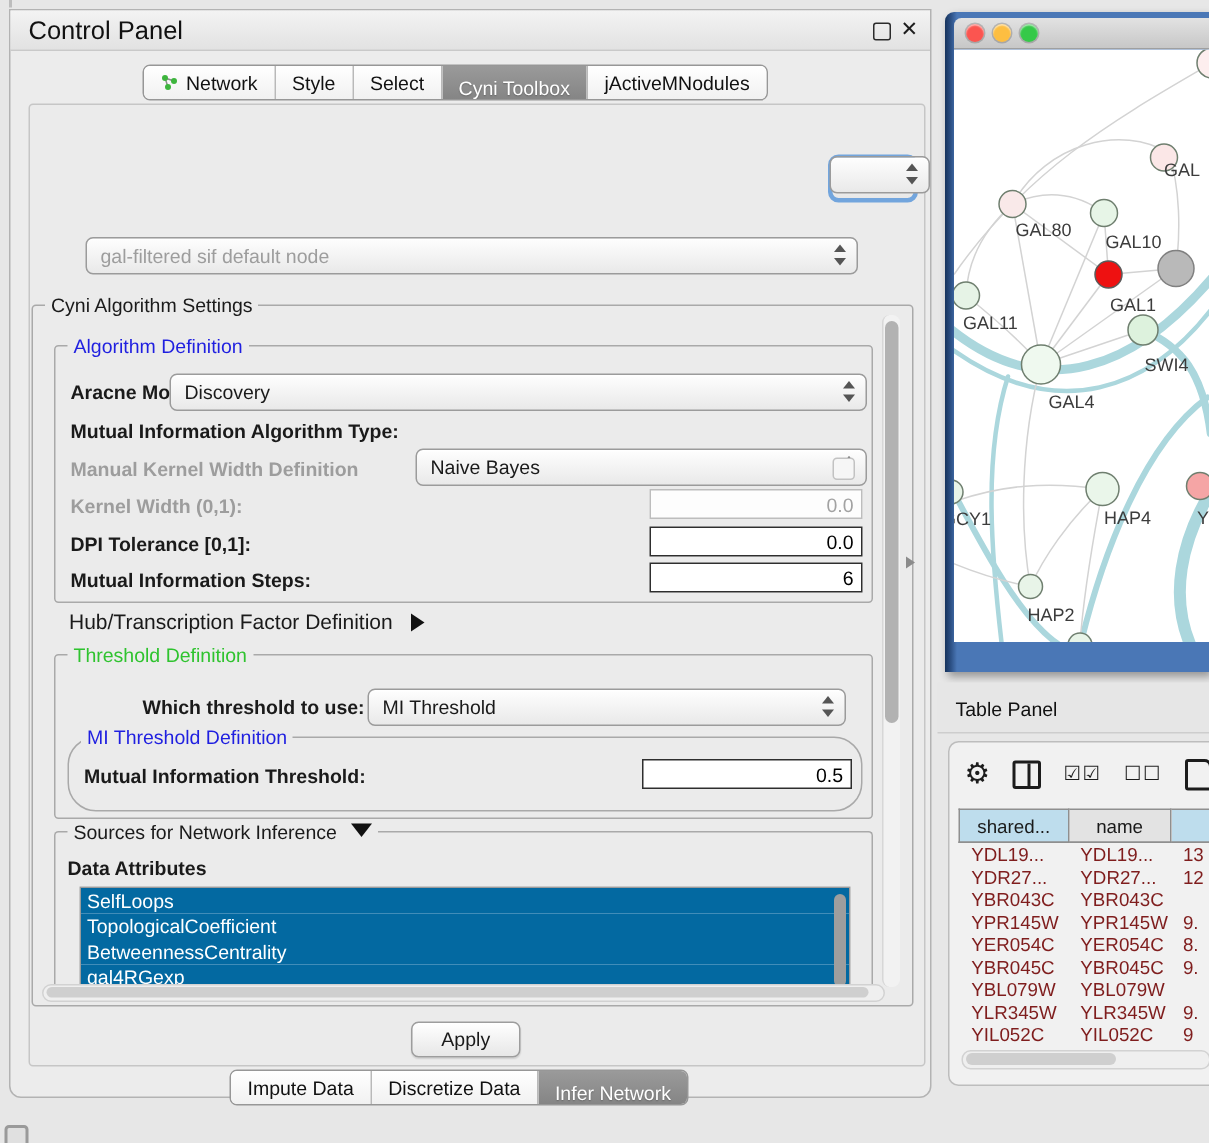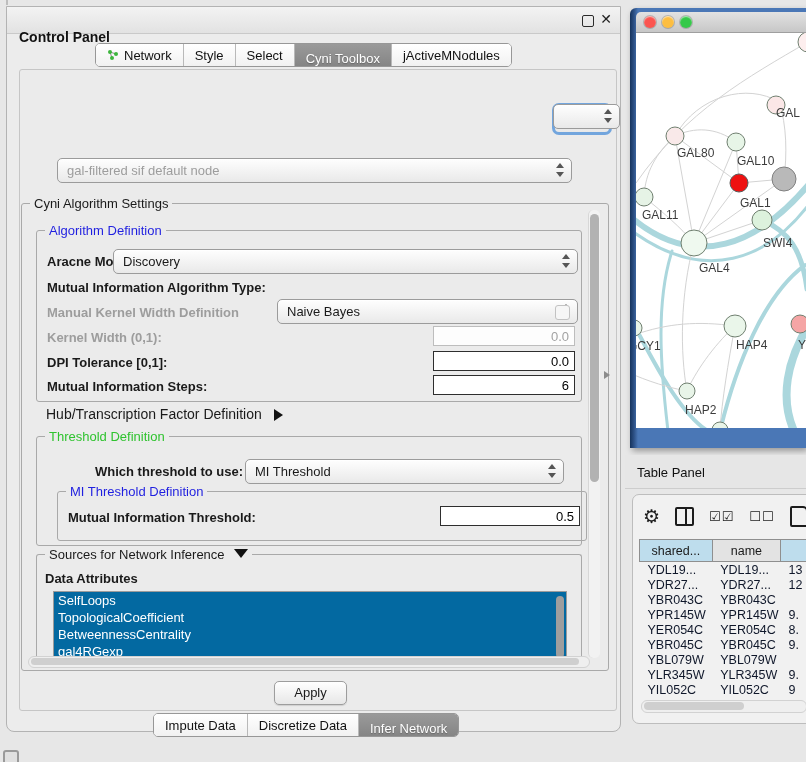--- a/index.html
+++ b/index.html
@@ -10,21 +10,21 @@
     font-size:13px;color:#1a1a1a;
     -webkit-font-smoothing:antialiased;
   }
   .abs{position:absolute;}
 
   
   .control-panel{left:6px;top:6px;width:613px;height:724px;
     background:#ececec;border:1px solid #b3b3b3;border-radius:0 0 8px 8px;}
   .cp-titlebar{left:0;top:0;width:100%;height:26px;background:linear-gradient(#f3f3f3,#e2e2e2);
     border-bottom:1px solid #c9c9c9;}
-  .cp-title{left:12px;top:22px;font-size:14px;color:#111;font-weight:bold;}
+  .cp-title{left:12px;top:4px;font-size:17px;color:#111;}
   .float-icon{right:26px;top:8px;width:10px;height:10px;border:1.6px solid #2b2b2b;border-radius:2px;}
   .close-icon{right:8px;top:4px;font-size:14px;font-weight:bold;color:#1d1d1d;}
 
   
   .seg-bar{display:flex;height:22px;border:1px solid #979797;border-radius:5px;overflow:hidden;background:#fff;}
   .seg{display:flex;align-items:center;gap:5px;padding:0 11px;background:linear-gradient(#ffffff,#f1f1f1);
     border-left:1px solid #b9b9b9;color:#111;white-space:nowrap;cursor:default;}
   .seg:first-child{border-left:none;}
   .seg.active{background:linear-gradient(#9a9a9a,#858585);color:#fff;text-shadow:0 1px 1px rgba(0,0,0,.25);align-items:flex-end;}
   .top-tabs{left:88px;top:36px;}
@@ -106,21 +106,21 @@
   .gear-glyph{font-size:19px;font-family:"DejaVu Sans",sans-serif;}
   .col-icon{width:15px;height:15px;border:2px solid #1c1c1c;border-radius:2px;position:relative;}
   .col-icon:before{content:"";position:absolute;left:50%;top:0;bottom:0;width:2px;background:#1c1c1c;}
   .check-pair{font-size:13px;letter-spacing:1px;font-family:"DejaVu Sans",sans-serif;}
   .page-icon{width:14px;height:17px;border:2px solid #1c1c1c;border-radius:2px 5px 2px 2px;}
 
   table.ptable{border-collapse:collapse;position:absolute;left:6px;top:44px;font-size:12.5px;table-layout:fixed;}
   .ptable th{height:21px;font-weight:normal;border:1px solid #8f8f8f;text-align:center;padding:0 4px;overflow:hidden;white-space:nowrap;}
   .ptable th.blue{background:#bedded;}
   .ptable th.gray{background:#e3e3e3;}
-  .ptable td{height:15px;padding:0 2px 0 8px;white-space:nowrap;overflow:hidden;color:#0f172a;}
+  .ptable td{height:15px;padding:0 2px 0 8px;white-space:nowrap;overflow:hidden;color:#7f1d1d;}
   .tiny-artifact{background:#bdbdbd;}
 </style>
 </head>
 <body>
 
 <div class="abs control-panel">
 
   <div class="abs cp-titlebar">
     <span class="abs cp-title">Control Panel</span>
     <span class="abs float-icon"></span>
@@ -210,21 +210,21 @@
 
     <div class="group" style="left:14px;top:232px;width:544px;height:108px;">
       <span class="legend green">Threshold Definition</span>
 
       <span class="lbl" style="left:58px;top:27px;">Which threshold to use:</span>
       <div class="combo" style="left:208px;top:22px;width:286px;">
         <span>MI Threshold</span>
         <span class="stepper"></span>
       </div>
 
-      <div class="group" style="left:20px;top:54px;width:528px;height:48px;">
+      <div class="group" style="left:8px;top:54px;width:528px;height:48px;border-radius:19px;">
         <span class="legend blue">MI Threshold Definition</span>
         <span class="lbl" style="left:10px;top:18px;">Mutual Information Threshold:</span>
         <input class="textfield" style="left: 382px; top: 14px; width: 140px;" readonly="" value="0.5">
       </div>
     </div>
 
     <div class="group" style="left:14px;top:350px;width:544px;height:112px;border-bottom:none;border-radius:3px 3px 0 0;">
       <span class="legend">
         <span>Sources for Network Inference</span>
         <span class="down-arrow"></span>

